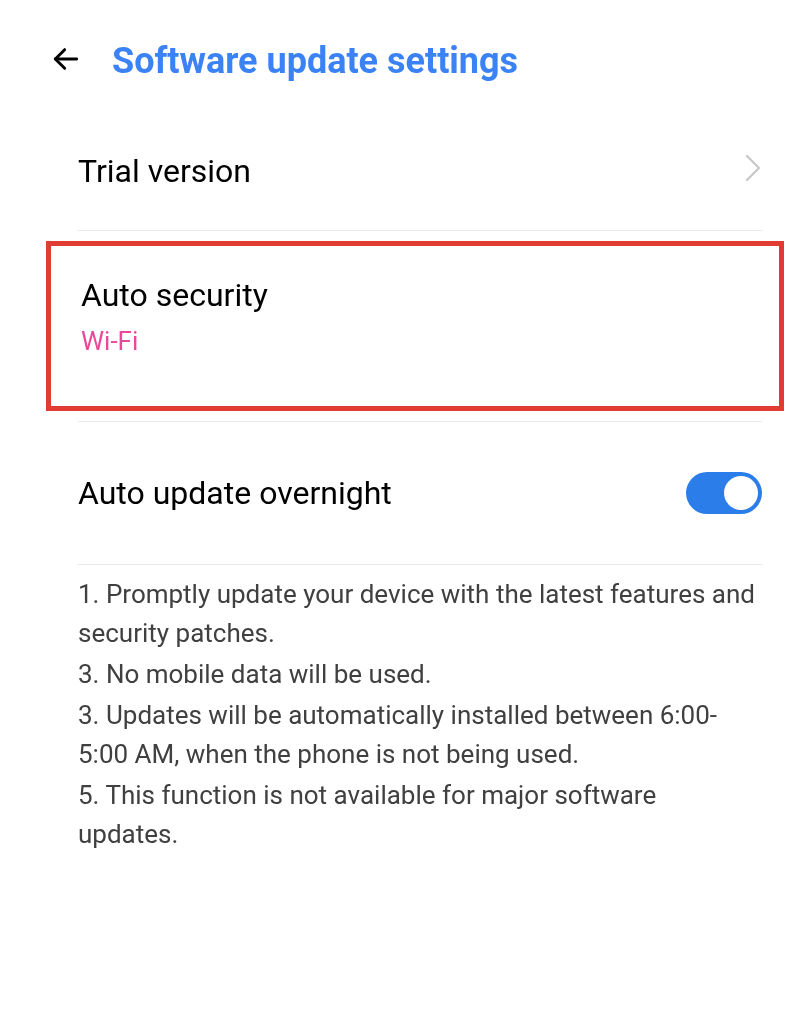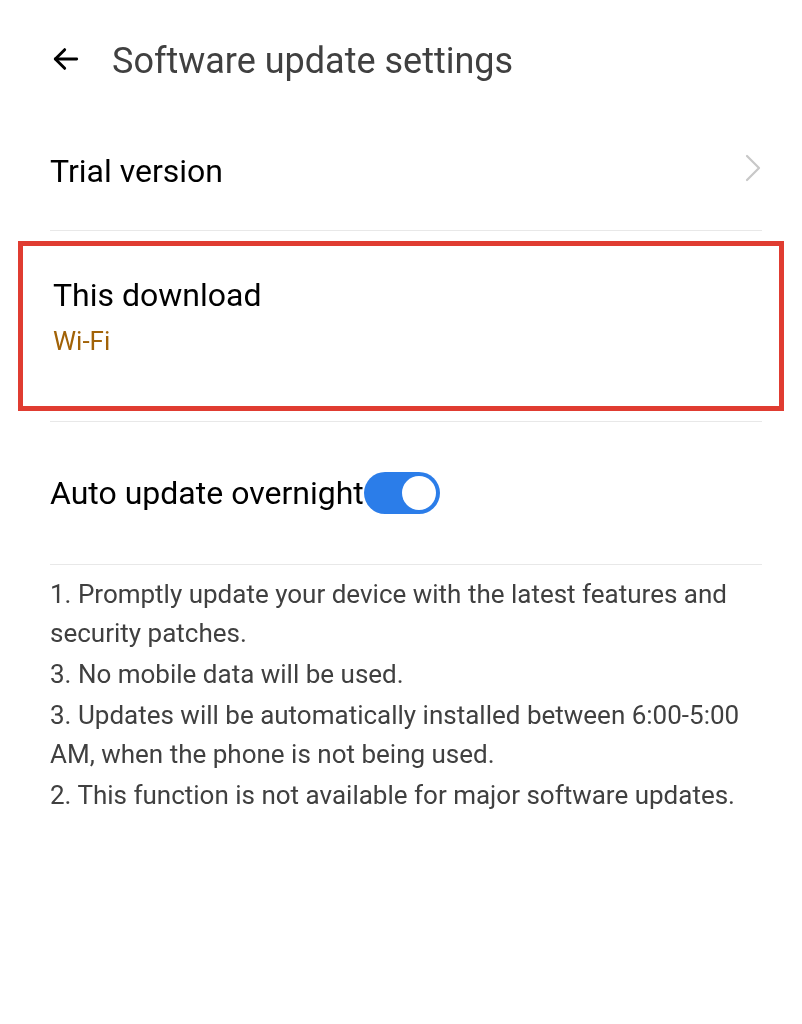--- a/index.html
+++ b/index.html
@@ -21,25 +21,26 @@
       padding: 40px 40px 30px 50px;
       gap: 30px;
     }
     .back-arrow {
       font-size: 32px;
       font-weight: 400;
       line-height: 1;
     }
     .page-title {
       font-size: 36px;
-      font-weight: 400;
-      color: #404040;
+      font-weight: 700;
+      color: #3b82f6;
     }
     .settings-list {
       padding: 0;
+      margin-left: 28px;
     }
     .list-item {
       display: flex;
       align-items: center;
       justify-content: space-between;
       padding: 40px 40px 40px 50px;
       min-height: 100px;
     }
     .list-item-content {
       display: flex;
@@ -47,21 +48,21 @@
       gap: 4px;
     }
     .list-item-title {
       font-size: 32px;
       font-weight: 400;
       color: #000000;
     }
     .list-item-subtitle {
       font-size: 26px;
       font-weight: 400;
-      color: #a16207;
+      color: #ec4899;
       margin-top: 8px;
     }
     .chevron {
       color: #bfbfbf;
       font-size: 28px;
       font-weight: 300;
     }
     .divider {
       height: 1px;
       background: #e8e8e8;
@@ -74,21 +75,21 @@
     }
     .highlight-box .list-item-title {
       font-size: 32px;
     }
     .highlight-box .list-item-subtitle {
       font-size: 26px;
     }
     .toggle-item {
       display: flex;
       align-items: center;
-      justify-content: flex-start;
+      justify-content: space-between;
       padding: 50px 40px 50px 50px;
     }
     .toggle-switch {
       width: 76px;
       height: 42px;
       background: #2b7de9;
       border-radius: 21px;
       position: relative;
       flex-shrink: 0;
     }
@@ -135,37 +136,37 @@
         <polyline points="2 2 10 10 2 18"></polyline>
       </svg>
     </div>
   </div>
 
   <div class="divider"></div>
 
   <div class="highlight-box">
     <div>
       <div class="list-item-content">
-        <span class="list-item-title">This download</span>
+        <span class="list-item-title">Auto security</span>
         <span class="list-item-subtitle">Wi-Fi</span>
       </div>
     </div>
   </div>
 
   <div class="divider" style="margin-top:10px;"></div>
 
   <div class="toggle-item">
     <span class="list-item-title">Auto update overnight</span>
     <div class="toggle-switch">
       <div class="toggle-thumb"></div>
     </div>
   </div>
 
   <div class="divider"></div>
 
   <div class="notes">
     <div class="note-line">1. Promptly update your device with the latest features and security patches.</div>
     <div class="note-line">3. No mobile data will be used.</div>
     <div class="note-line">3. Updates will be automatically installed between 6:00-5:00 AM, when the phone is not being used.</div>
-    <div class="note-line">2. This function is not available for major software updates.</div>
+    <div class="note-line">5. This function is not available for major software updates.</div>
   </div>
 
 </div>
 
 </body></html>

